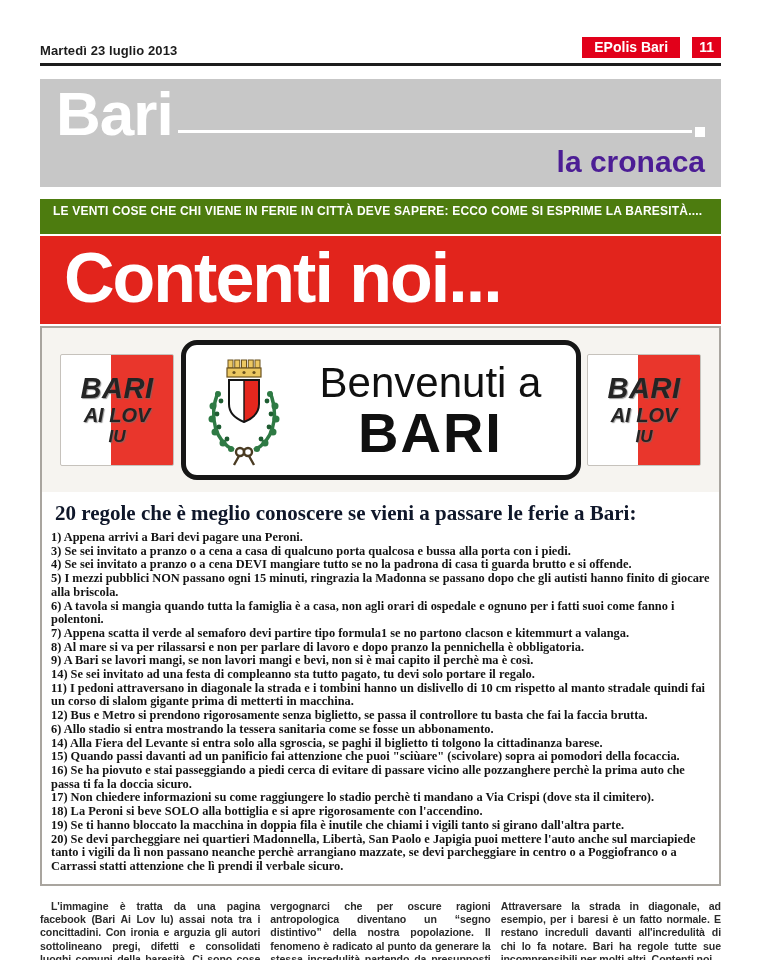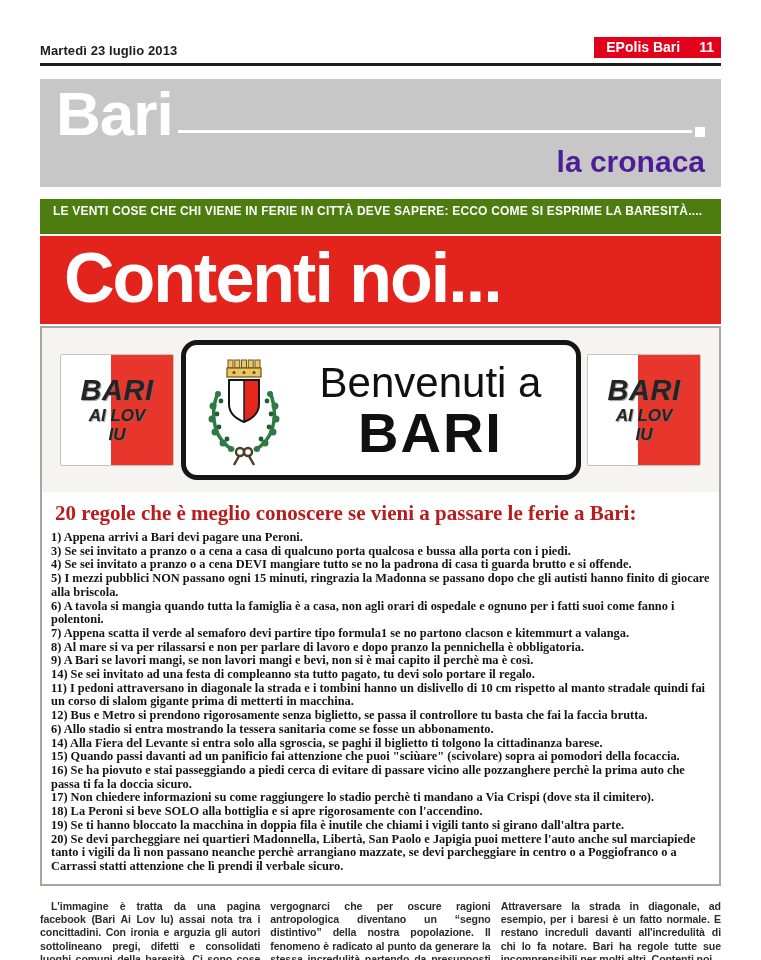--- a/index.html
+++ b/index.html
@@ -10,21 +10,21 @@
     -webkit-font-smoothing:antialiased;
   }
   .page { position:relative; width:761px; height:960px; background:#ffffff; overflow:hidden; }
   .content { padding:38px 40px 0 40px; }
 
   
   .top-row { display:flex; align-items:flex-end; height:20px; }
   .date { font-size:13px; font-weight:bold; color:#1c1c1c; letter-spacing:0.1px; }
   .spacer { flex:1; }
   .brand-box { background:#e2001a; color:#fff; font-weight:bold; font-size:14px; padding:2px 12px 3px; }
-  .pagenum-box { background:#e2001a; color:#fff; font-weight:bold; font-size:14px; padding:2px 7px 3px; margin-left:0; }
+  .pagenum-box { background:#e2001a; color:#fff; font-weight:bold; font-size:14px; padding:2px 7px 3px; margin-left:12px; }
   .header-rule { height:3px; background:#1d1d1d; margin-top:5px; }
 
   
   .masthead { margin-top:13px; background:#c7c7c7; padding:6px 16px 10px; }
   .bari-row { display:flex; align-items:flex-end; }
   .bari { font-size:62px; font-weight:bold; color:#fff; line-height:0.92; letter-spacing:-1px; }
   .masthead-rule { flex:1; height:3px; background:#fff; margin:0 0 9px 5px; }
   .masthead-dot { width:10px; height:10px; background:#fff; margin:0 0 5px 3px; }
   .cronaca { text-align:right; font-size:30px; font-weight:bold; color:#4c1d95; line-height:1; margin-top:5px; }
 
@@ -36,33 +36,33 @@
   .article-box { margin-top:2px; border:2px solid #a9a59f; background:#fff; }
   .photo-strip { height:164px; background:#f6f4f0; display:flex; align-items:center; justify-content:space-between; padding:0 18px; }
   .sticker {
     width:112px; height:110px; border:1px solid #c6c2bc; border-radius:2px;
     background:linear-gradient(90deg, #ffffff 0 45%, #e9362c 45%);
     display:flex; flex-direction:column; align-items:center; justify-content:center;
     font-style:italic; font-weight:bold; color:#242424;
     text-shadow:1px 1px 1px rgba(110,110,110,0.7);
   }
   .sticker .s1 { font-size:29px; line-height:1; letter-spacing:0.5px; }
-  .sticker .s2 { font-size:17px; line-height:1.25; }
+  .sticker .s2 { font-size:20px; line-height:1.25; }
   .sticker .s3 { font-size:17px; line-height:1.1; }
   .plate {
     width:400px; height:140px; background:#fff; border:5px solid #161616; border-radius:16px;
     display:flex; align-items:center; padding:2px 8px; box-sizing:border-box;
   }
   .plate-text { flex:1; text-align:center; color:#101010; }
   .pt1 { font-size:42px; font-weight:normal; line-height:1.12; }
   .pt2 { font-size:56px; font-weight:bold; line-height:0.98; letter-spacing:2px; }
 
   .article-headline {
     font-family:"Liberation Serif", serif; font-weight:bold; font-size:21px;
-    color:#b91c1c; padding:9px 13px 3px;
+    color:#0f172a; padding:9px 13px 3px;
   }
   .rules {
     font-family:"Liberation Serif", serif; font-weight:bold;
     font-size:12.4px; line-height:13.7px; color:#141414;
     padding:2px 9px 10px;
   }
   .rule-item { margin:0; }
 
   
   .footer-cols { display:flex; gap:10px; margin-top:14px; }

